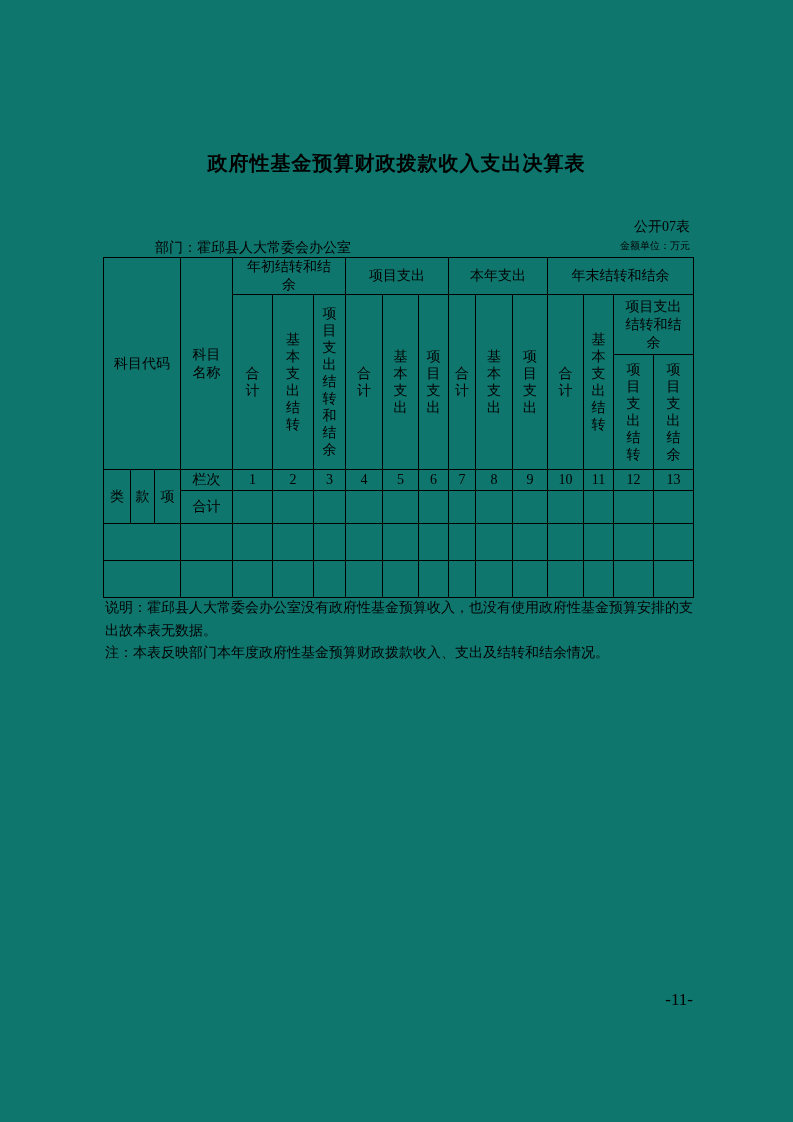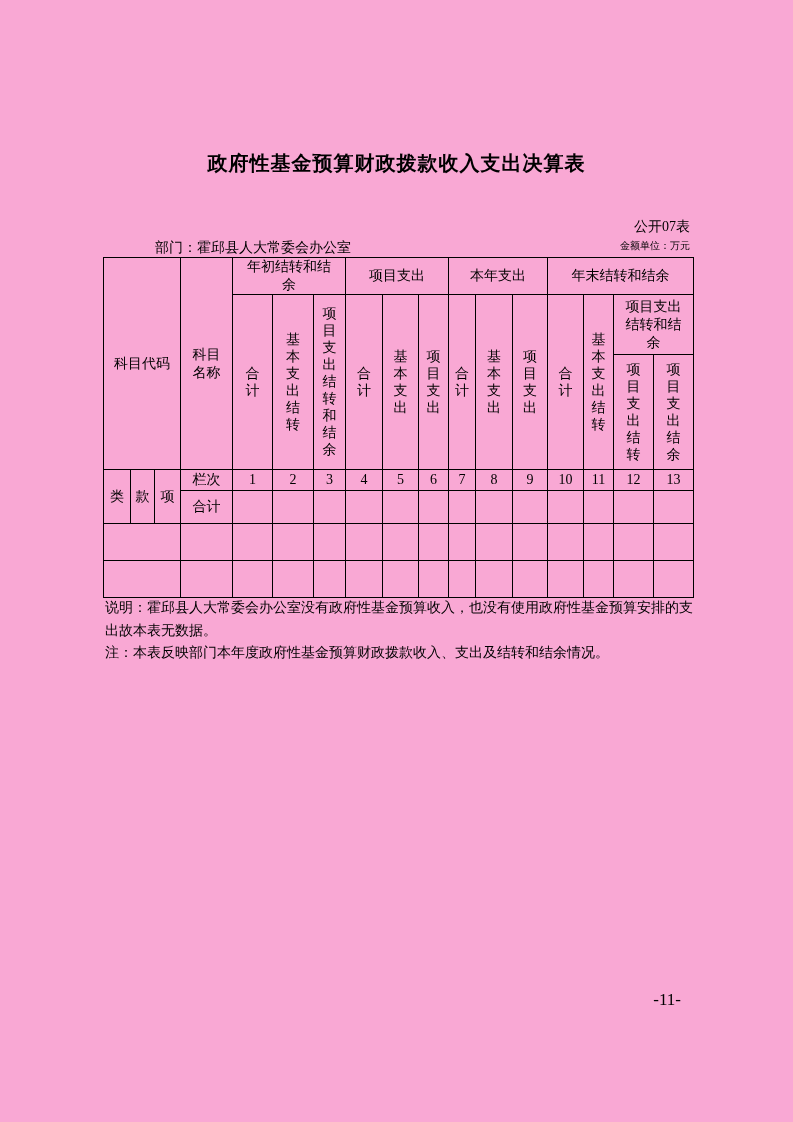--- a/index.html
+++ b/index.html
@@ -1,17 +1,17 @@
 <!DOCTYPE html>
 <html><head>
 <meta charset="utf-8">
 <style>
   html,body { margin:0; padding:0; background:#fff; }
   .page {
-    position:relative; width:793px; height:1122px; background:#f9a8d4;
+    position:relative; width:793px; height:1122px; background:#0f766e;
     font-family:"Liberation Serif","DejaVu Serif",serif; color:#000;
     overflow:hidden;
   }
   .title {
     position:absolute; top:150px; left:0; width:100%;
     text-align:center; font-size:20px; font-weight:bold; letter-spacing:1px;
   }
   .meta-code { position:absolute; top:218px; right:103px; font-size:14px;text-align:right; }
   .meta-dept { position:absolute; top:239px; left:107px; font-size:14px;margin-left:48px; }
   .meta-unit { position:absolute; top:239px; right:103px; font-size:10px; }
@@ -35,21 +35,21 @@
   .vt   { display:inline-block; width:1em; line-height:17px; word-break:break-all; }
   .mw86 { display:inline-block; max-width:86px; }
   .mw32 { display:inline-block; max-width:32px; }
   .mw60 { display:inline-block; max-width:60px; line-height:18px; }
   .num  { font-size:13px; }
 
   .notes {
     position:absolute; left:105px; top:597px; width:594px;
     font-size:14px; line-height:22.5px; text-align:left;
   }
-  .pagenum { position:absolute; top:990px; right:112px; font-size:17px;margin-left:25px; }
+  .pagenum { position:absolute; top:990px; right:100px; font-size:17px;margin-left:25px; }
 </style>
 </head>
 <body>
 
 <div class="page">
 
   <div class="title">政府性基金预算财政拨款收入支出决算表</div>
   <div class="meta-code">公开07表</div>
   <div class="meta-dept">部门：霍邱县人大常委会办公室</div>
   <div class="meta-unit">金额单位：万元</div>

